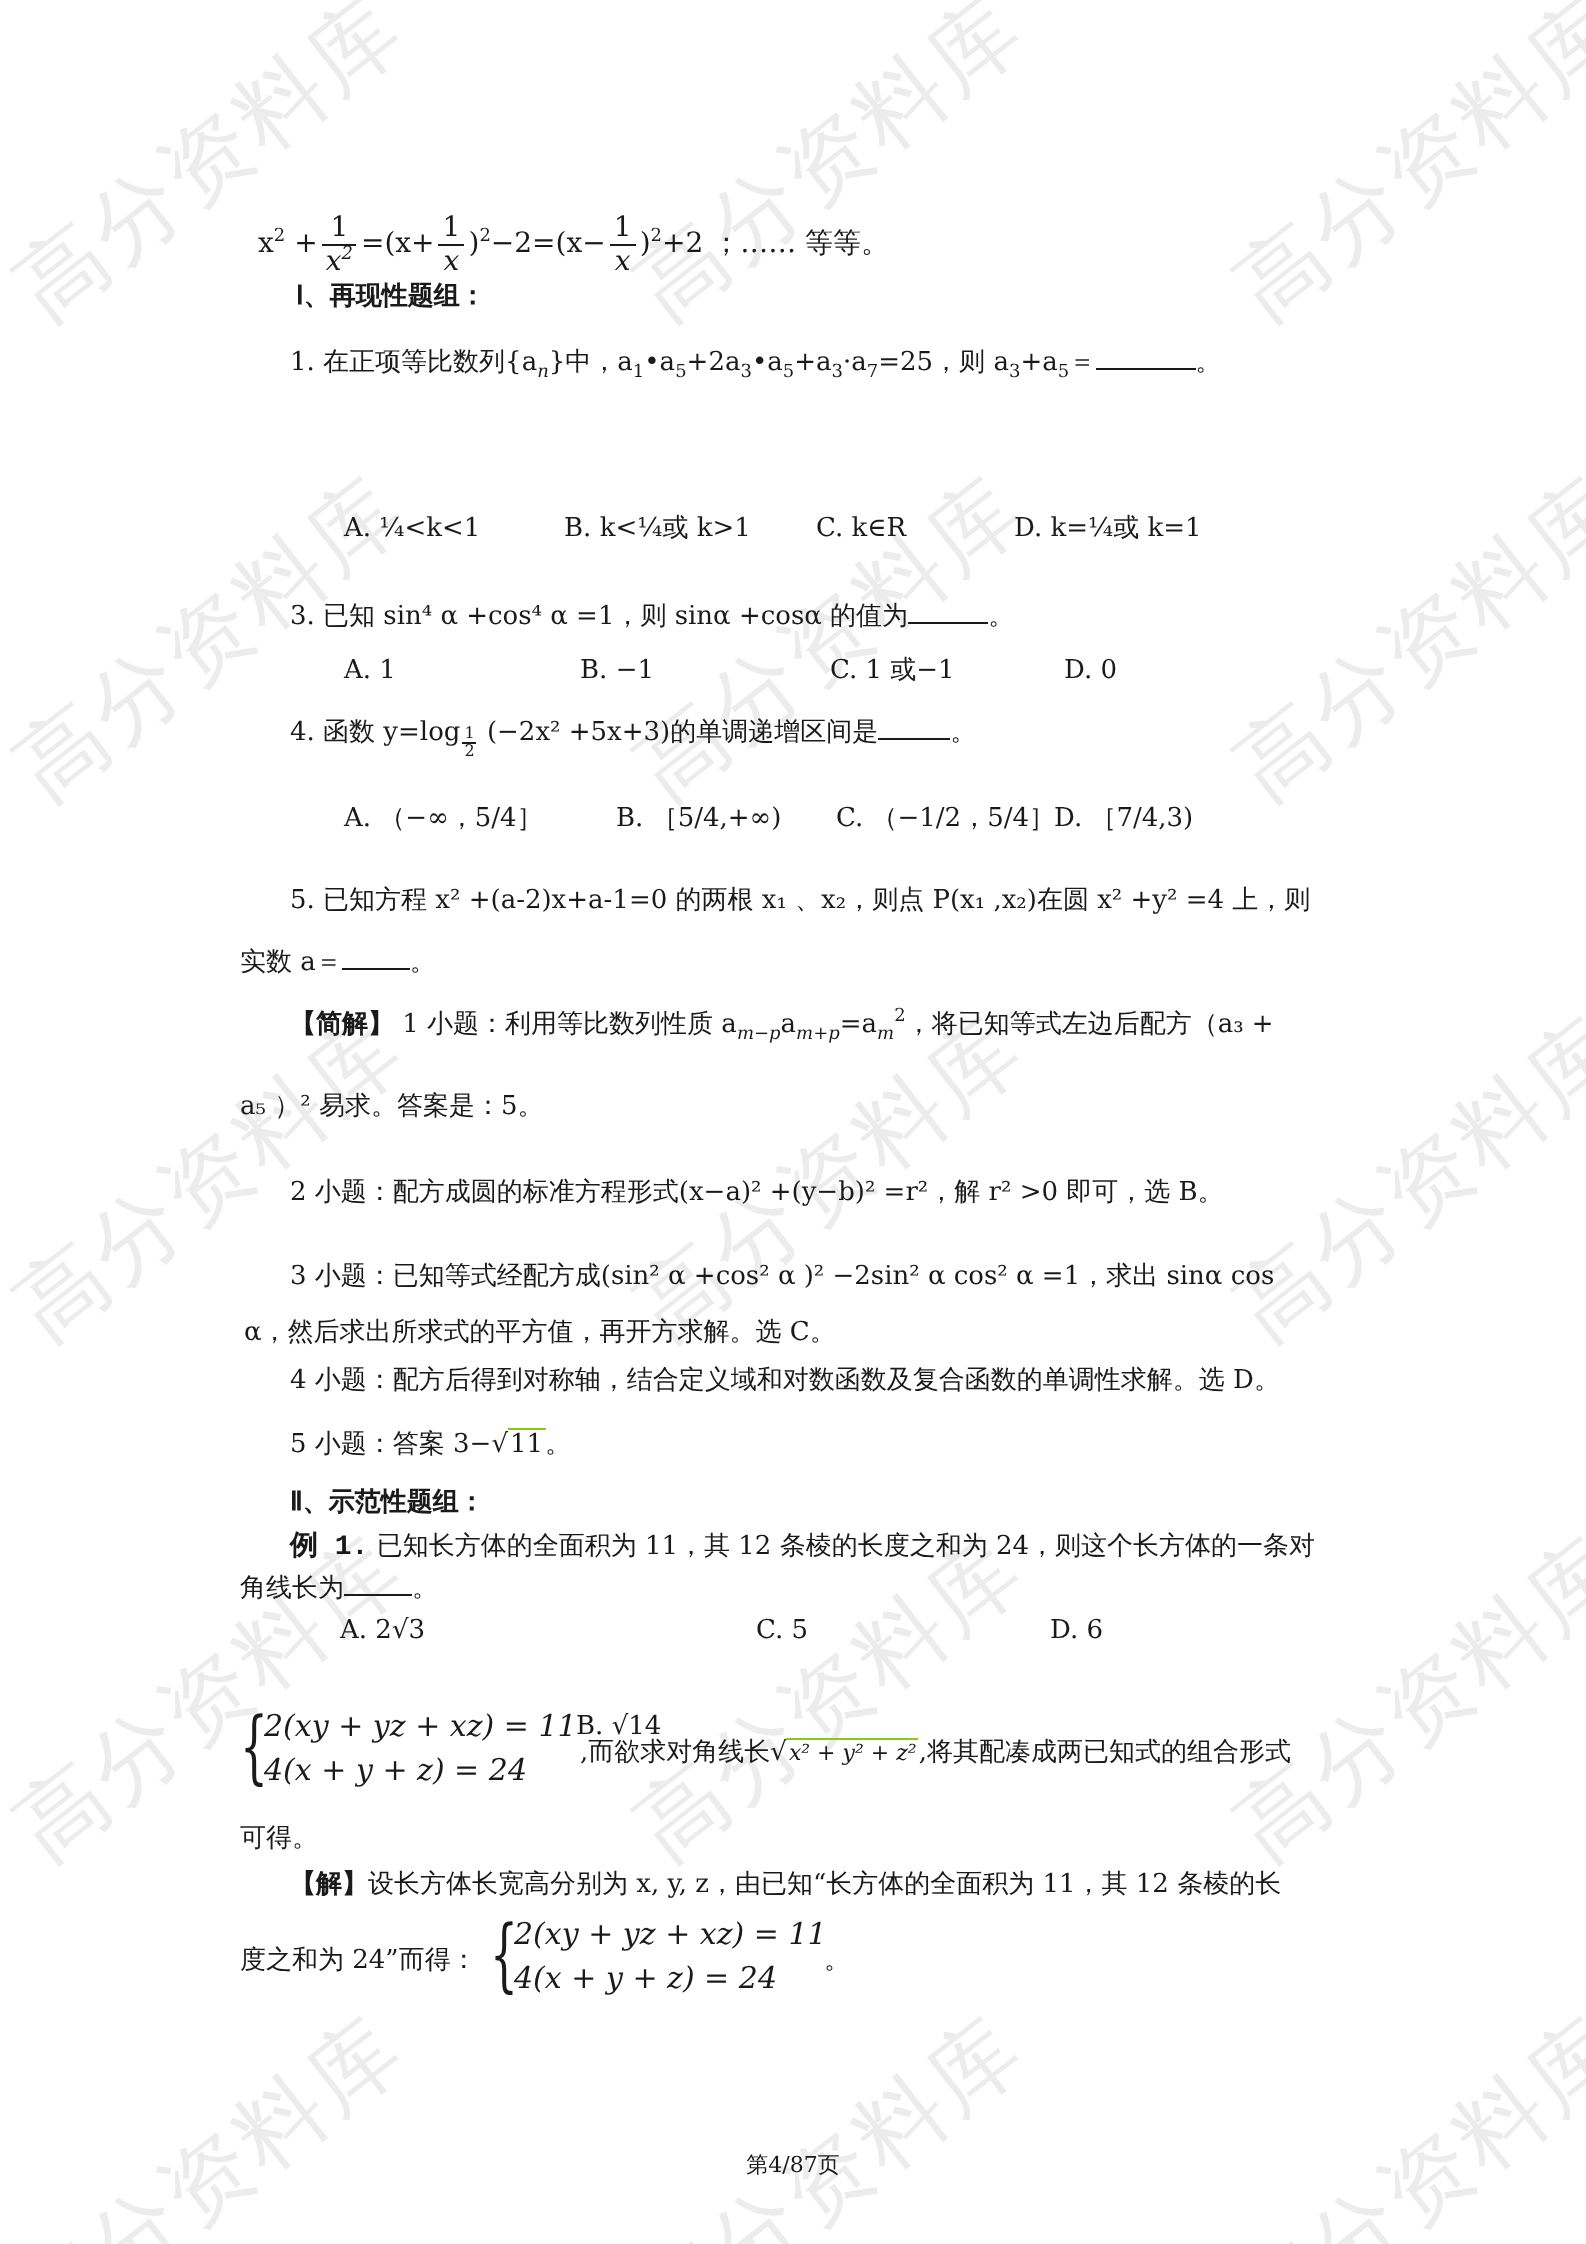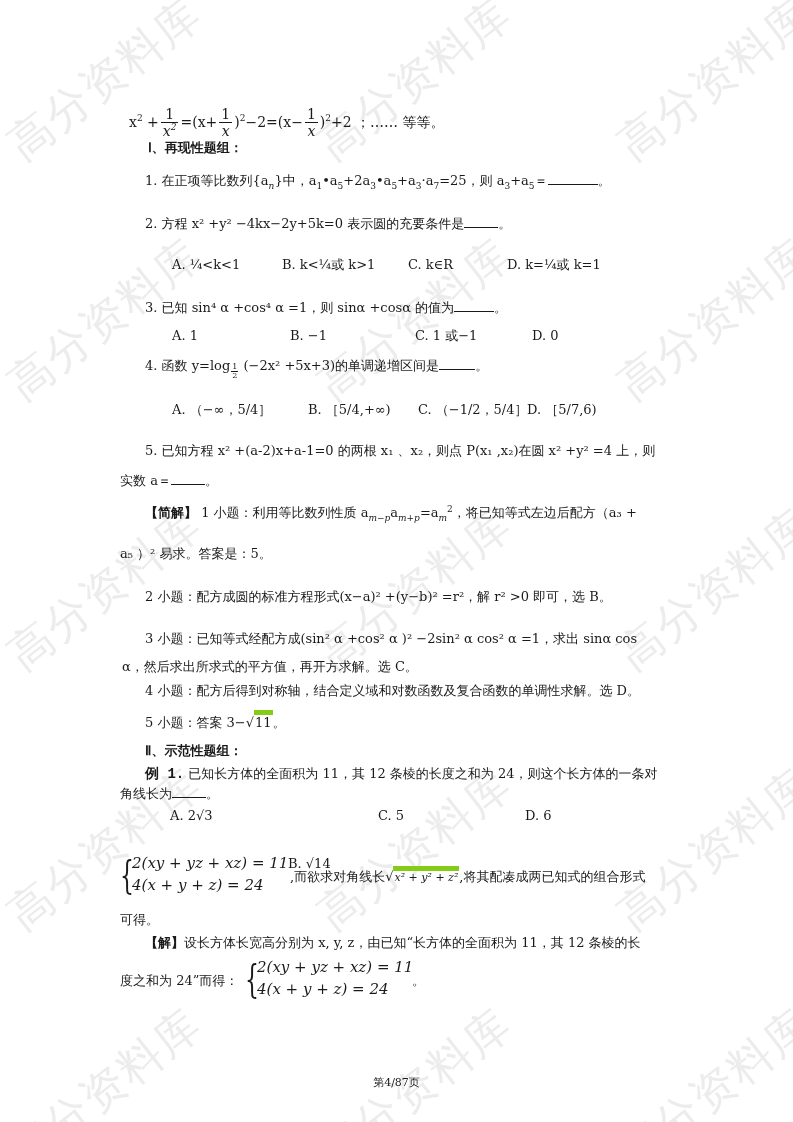--- a/index.html
+++ b/index.html
@@ -13,21 +13,21 @@
   .bold { font-weight:bold; font-family:Liberation Mono, monospace; }
   sup, sub { font-size:9px; line-height:0; }
   .frac { display:inline-block; vertical-align:middle; text-align:center; font-size:8px; line-height:8px; margin:0 1px; }
   .frac .n { display:block; border-bottom:1px solid #1a1a1a; padding:0 1px; }
   .frac .d { display:block; padding:0 1px; }
   .bigfrac { display:inline-block; vertical-align:middle; text-align:center; font-size:14px; line-height:16px; margin:0 2px; }
   .bigfrac .n { display:block; border-bottom:1px solid #1a1a1a; padding:0 2px; }
   .bigfrac .d { display:block; padding:0 2px; font-style:italic; }
   .blank { display:inline-block; border-bottom:1px solid #1a1a1a; height:12px; vertical-align:baseline; }
   .sqrt { display:inline-block; }
-  .sqrt .rad { border-top:5px solid #84cc16; padding:0 1px; }
+  .sqrt .rad { border-top:1px solid #84cc16; padding:0 1px; }
   .sys { position:absolute; font-family:"DejaVu Serif", serif; font-size:15px; line-height:22px; }
   .sys .brace { position:absolute; left:0; top:0; font-size:40px; line-height:44px; transform:scaleX(0.55); transform-origin:left; }
   .sys .eqs { margin-left:12px; }
   .sys .eqs div { font-style:italic; }
   .spaced { letter-spacing:5px; }
   .footer { position:absolute; left:0; width:793px; top:1075px; text-align:center; font-size:11px; }
 </style>
 </head>
 <body>
 
@@ -56,24 +56,20 @@
     <span>；……  等等。</span>
   </div>
 
   <div class="line bold" style="left:148px;top:140px;font-size:13px;">Ⅰ、再现性题组：</div>
 
   <div class="line" style="left:145px;top:172px;">
     <span>1.</span>
     <span>在正项等比数列{a</span><sub><i>n</i></sub><span>}中，a</span><sub>1</sub><span>•a</span><sub>5</sub><span>+2a</span><sub>3</sub><span>•a</span><sub>5</sub><span>+a</span><sub>3</sub><span>·a</span><sub>7</sub><span>=25，则 a</span><sub>3</sub><span>+a</span><sub>5</sub><span>＝</span><span class="blank" style="width:50px"></span><span>。</span>
   </div>
 
-  <div class="line" style="left:145px;top:215px;">
-    <span>2.</span>
-    <span>方程 x² +y² −4kx−2y+5k=0 表示圆的充要条件是</span><span class="blank" style="width:34px"></span><span>。</span>
-  </div>
   <div class="line" style="left:172px;top:256px;"><span>A.</span> <span>¼&lt;k&lt;1</span></div>
   <div class="line" style="left:282px;top:256px;"><span>B.</span> <span>k&lt;¼或 k&gt;1</span></div>
   <div class="line" style="left:408px;top:256px;"><span>C.</span> <span>k∈R</span></div>
   <div class="line" style="left:507px;top:256px;"><span>D.</span> <span>k=¼或 k=1</span></div>
 
   <div class="line" style="left:145px;top:299px;">
     <span>3.</span>
     <span>已知 sin⁴ α +cos⁴ α =1，则 sinα +cosα 的值为</span><span class="blank" style="width:40px"></span><span>。</span>
   </div>
   <div class="line" style="left:172px;top:327px;"><span>A.</span> <span>1</span></div>
@@ -82,21 +78,21 @@
   <div class="line" style="left:532px;top:327px;"><span>D.</span> <span>0</span></div>
 
   <div class="line" style="left:145px;top:357px;">
     <span>4.</span>
     <span>函数 y=log</span><span class="frac" style="vertical-align:-8px;"><span class="n">1</span><span class="d">2</span></span>
     <span>(−2x² +5x+3)的单调递增区间是</span><span class="blank" style="width:36px"></span><span>。</span>
   </div>
   <div class="line" style="left:172px;top:401px;"><span>A.</span> <span>（−∞，5/4］</span></div>
   <div class="line" style="left:308px;top:401px;"><span>B.</span> <span>［5/4,+∞)</span></div>
   <div class="line" style="left:418px;top:401px;"><span>C.</span> <span>（−1/2，5/4］</span></div>
-  <div class="line" style="left:527px;top:401px;"><span>D.</span> <span>［5/7,6)</span></div>
+  <div class="line" style="left:527px;top:401px;"><span>D.</span> <span>［7/4,3)</span></div>
 
   <div class="line" style="left:145px;top:442px;">
     <span>5.</span>
     <span>已知方程 x² +(a-2)x+a-1=0 的两根 x₁ 、x₂，则点 P(x₁ ,x₂)在圆 x² +y² =4 上，则</span>
   </div>
   <div class="line" style="left:120px;top:472px;">
     <span>实数 a＝</span><span class="blank" style="width:34px"></span><span>。</span>
   </div>
 
   <div class="line" style="left:145px;top:504px;">

